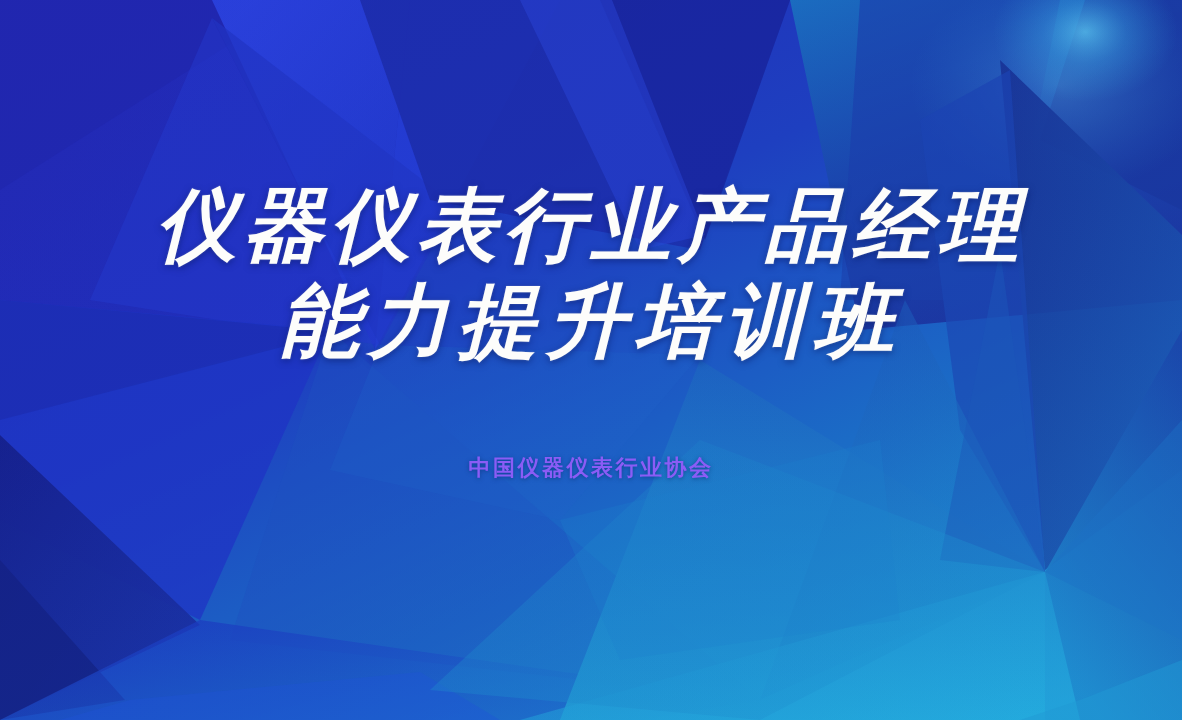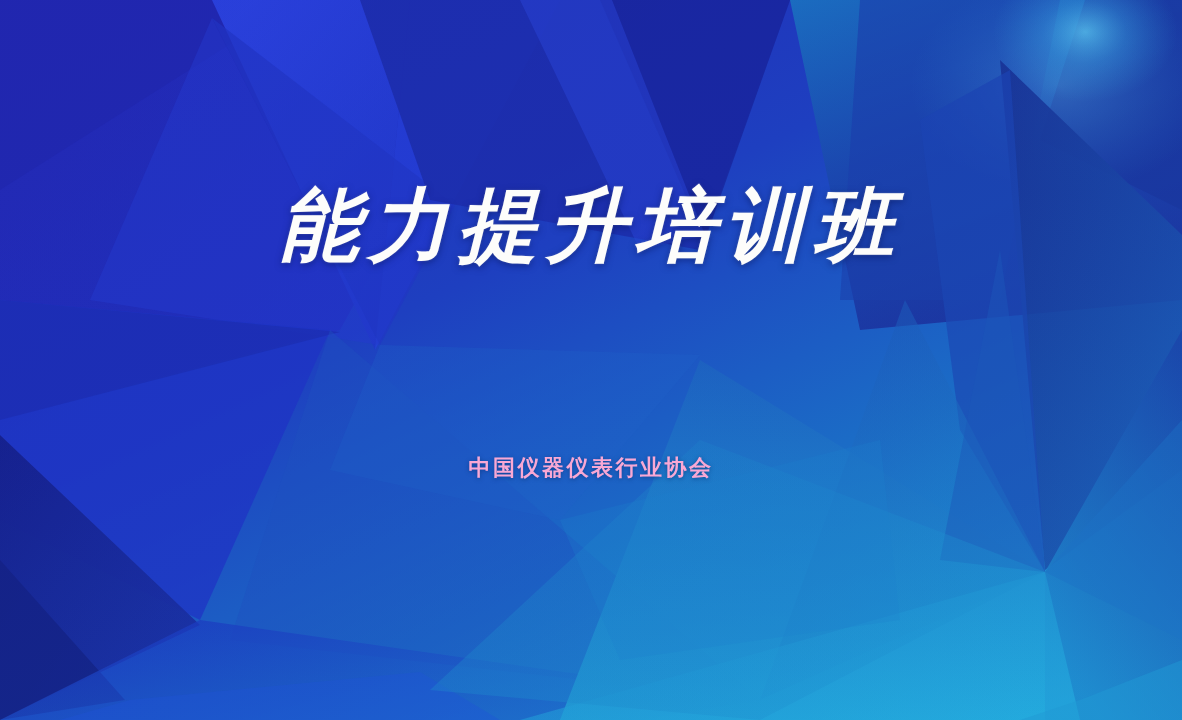--- a/index.html
+++ b/index.html
@@ -53,21 +53,21 @@
     letter-spacing: 9px;
   }
   .subtitle-block {
     position: absolute;
     top: 452px;
     left: 0;
     right: 0;
     text-align: center;
   }
   .subtitle-line {
-    color: #f9a8d4;
+    color: #8b5cf6;
     font-family: Liberation Serif, serif;
     font-weight: 600;
     font-size: 22px;
     line-height: 31px;
     letter-spacing: 2.5px;
     white-space: nowrap;
     text-shadow: 0 1px 4px rgba(8, 46, 110, 0.6);
   }
   .subtitle-line.date {
     font-size: 25px;
@@ -193,20 +193,21 @@
     <polygon points="560,520 880,440 900,620 620,660" fill="#1E82CE" opacity="0.3"></polygon>
 
     <polygon points="1080,700 1182,660 1182,720 1020,720" fill="#2098D4" opacity="0.5"></polygon>
 
     <rect x="0" y="0" width="1182" height="720" fill="url(#gBase)" opacity="0.14"></rect>
   </svg>
 
   <div class="content">
 
     <div class="title-block">
+      <div class="title-line">仪器仪表行业产品经理</div>
       <div class="title-line second">能力提升培训班</div>
     </div>
 
     <div class="subtitle-block">
       <div class="subtitle-line">中国仪器仪表行业协会</div>
     </div>
 
   </div>
 </div>
 

